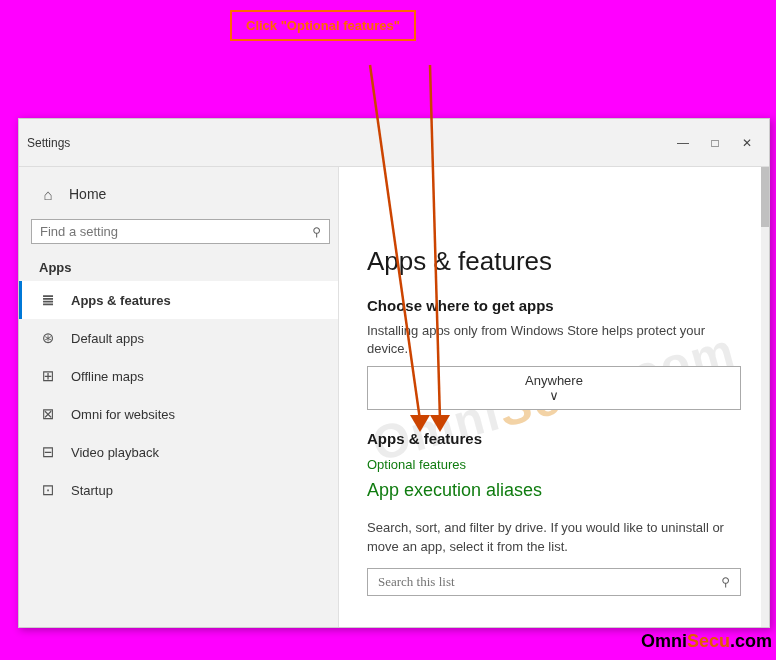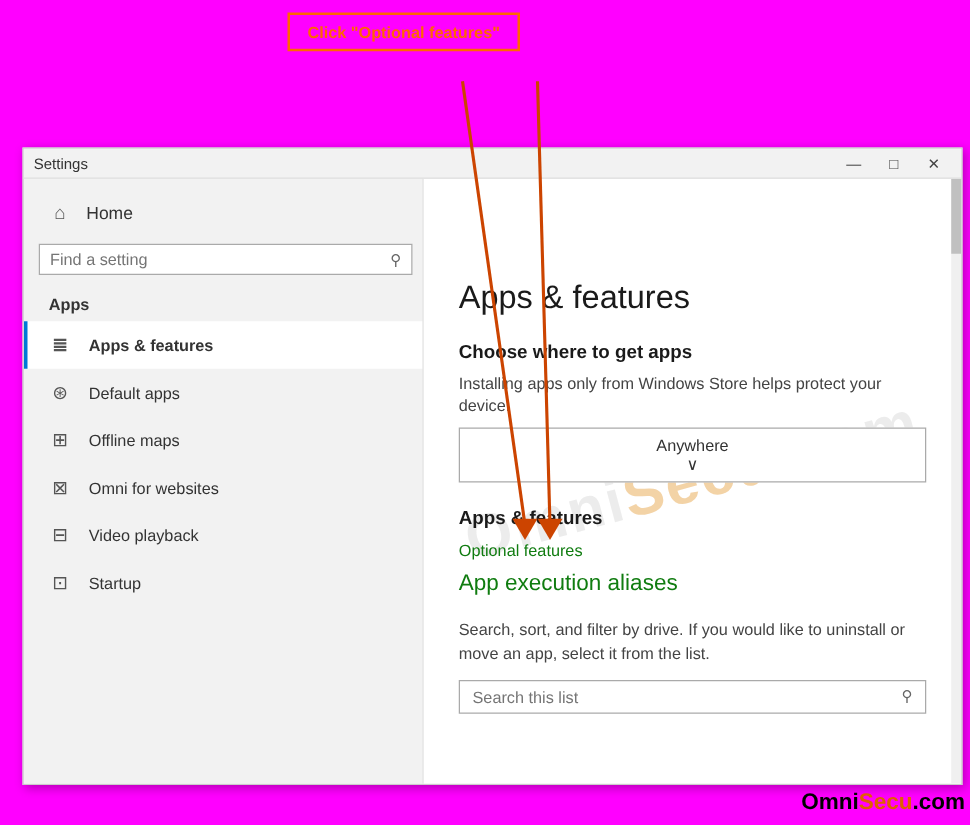--- a/index.html
+++ b/index.html
@@ -48,21 +48,21 @@
       background: #f2f2f2;
       border: 1px solid #ccc;
       box-shadow: 2px 2px 8px rgba(0,0,0,0.3);
       display: flex;
       flex-direction: column;
     }
 
     
     .title-bar {
       background: #f2f2f2;
-      height: 24px;
+      height: 48px;
       display: flex;
       align-items: center;
       padding: 0 8px;
       border-bottom: 1px solid #ddd;
       flex-shrink: 0;
     }
     .title-bar-title {
       font-size: 12px;
       color: #333;
       flex: 1;
@@ -279,20 +279,21 @@
       padding: 5px 10px;
       width: 100%;
     }
     .search-box input {
       border: none;
       outline: none;
       font-size: 13px;
       flex: 1;
       background: transparent;
       color: #888;
+      font-family: Liberation Serif, serif;
     }
     .search-box-icon {
       color: #666;
       font-size: 12px;
     }
 
     
     .scrollbar-track {
       position: absolute;
       right: 0;

